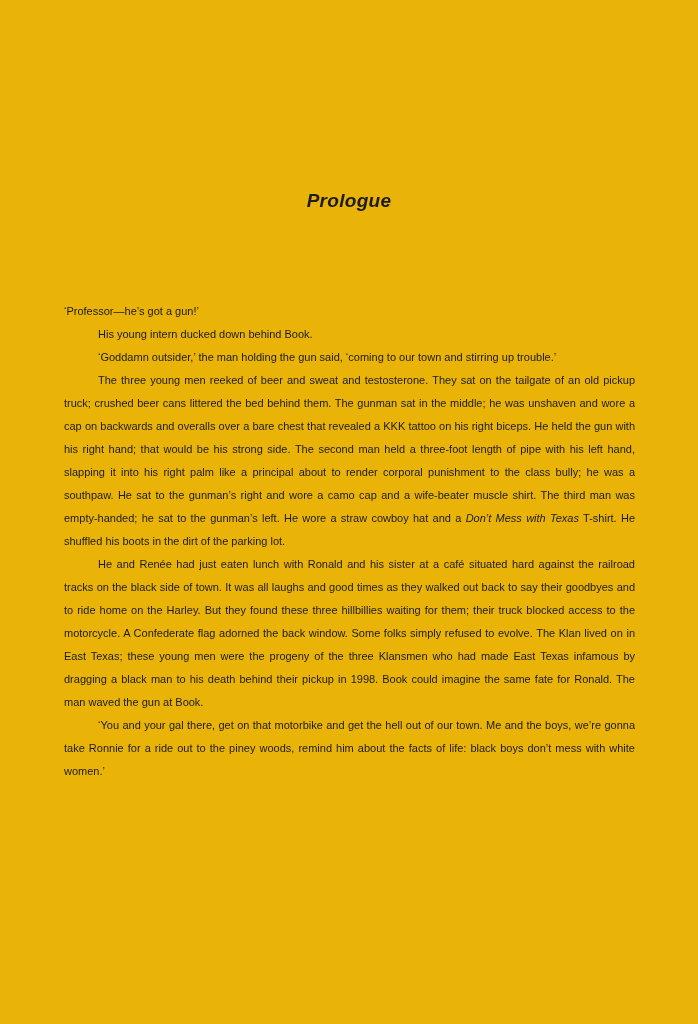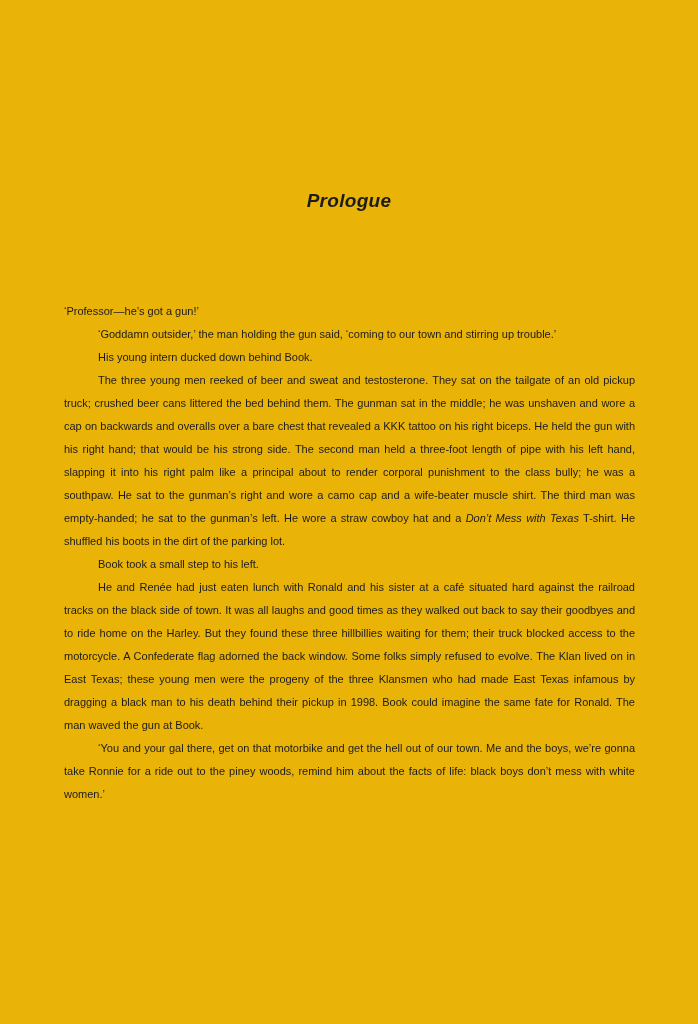--- a/index.html
+++ b/index.html
@@ -50,27 +50,26 @@
 
 <div class="page">
 
   <div class="chapter-title">Prologue</div>
 
   <div class="content">
 
     <p class="para">‘Professor—he’s got a gun!’</p>
 
 
+    <p class="para indent">His young intern ducked down behind Book.</p>
+
     <p class="para indent">‘Goddamn outsider,’ the man holding the gun said, ‘coming to our town and stirring up trouble.’</p>
-
-    <p class="para indent">His young intern ducked down behind Book.</p>
 
     <p class="para indent"><span>The three young men reeked of beer and sweat and testosterone. They sat on the tailgate of an old pickup truck; crushed beer cans littered the bed behind them. The gunman sat in the middle; he was unshaven and wore a cap on backwards and overalls over a bare chest that revealed a KKK tattoo on his right biceps. He held the gun with his right hand; that would be his strong side. The second man held a three-foot length of pipe with his left hand, slapping it into his right palm like a principal about to render corporal punishment to the class bully; he was a southpaw. He sat to the gunman’s right and wore a camo cap and a wife-beater muscle shirt. The third man was empty-handed; he sat to the gunman’s left. He wore a straw cowboy hat and a </span><span class="italic">Don’t Mess with Texas</span><span> T-shirt. He shuffled his boots in the dirt of the parking lot.</span></p>
 
-    <p class="para indent">Book took a small step to his left.</p>
 
     <p class="para indent">He and Renée had just eaten lunch with Ronald and his sister at a café situated hard against the railroad tracks on the black side of town. It was all laughs and good times as they walked out back to say their goodbyes and to ride home on the Harley. But they found these three hillbillies waiting for them; their truck blocked access to the motorcycle. A Confederate flag adorned the back window. Some folks simply refused to evolve. The Klan lived on in East Texas; these young men were the progeny of the three Klansmen who had made East Texas infamous by dragging a black man to his death behind their pickup in 1998. Book could imagine the same fate for Ronald. The man waved the gun at Book.</p>
 
     <p class="para indent">‘You and your gal there, get on that motorbike and get the hell out of our town. Me and the boys, we’re gonna take Ronnie for a ride out to the piney woods, remind him about the facts of life: black boys don’t mess with white women.’</p>
 
   </div>
 
 </div>
 
 </body></html>

